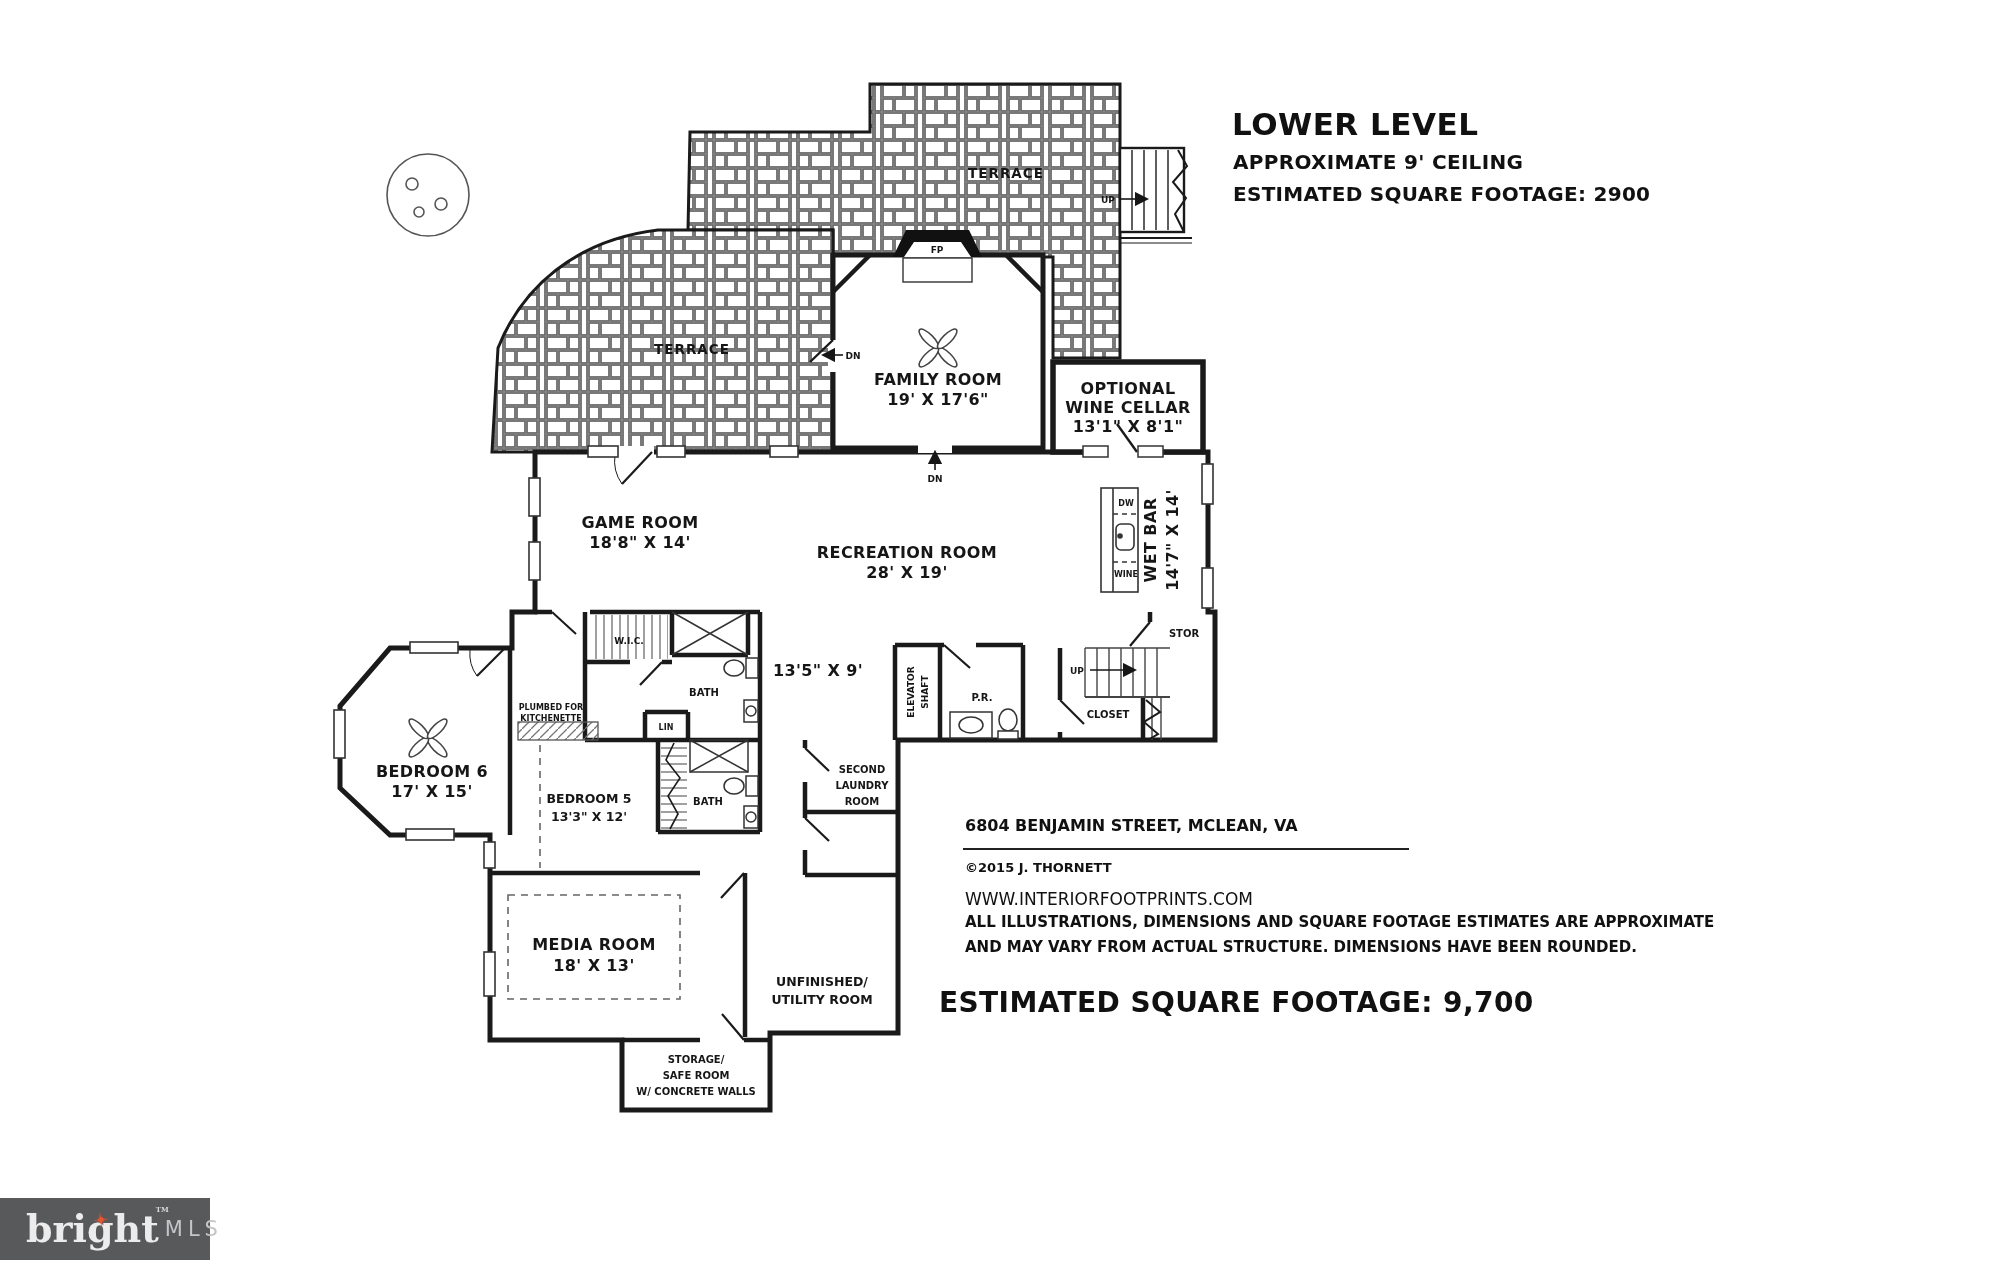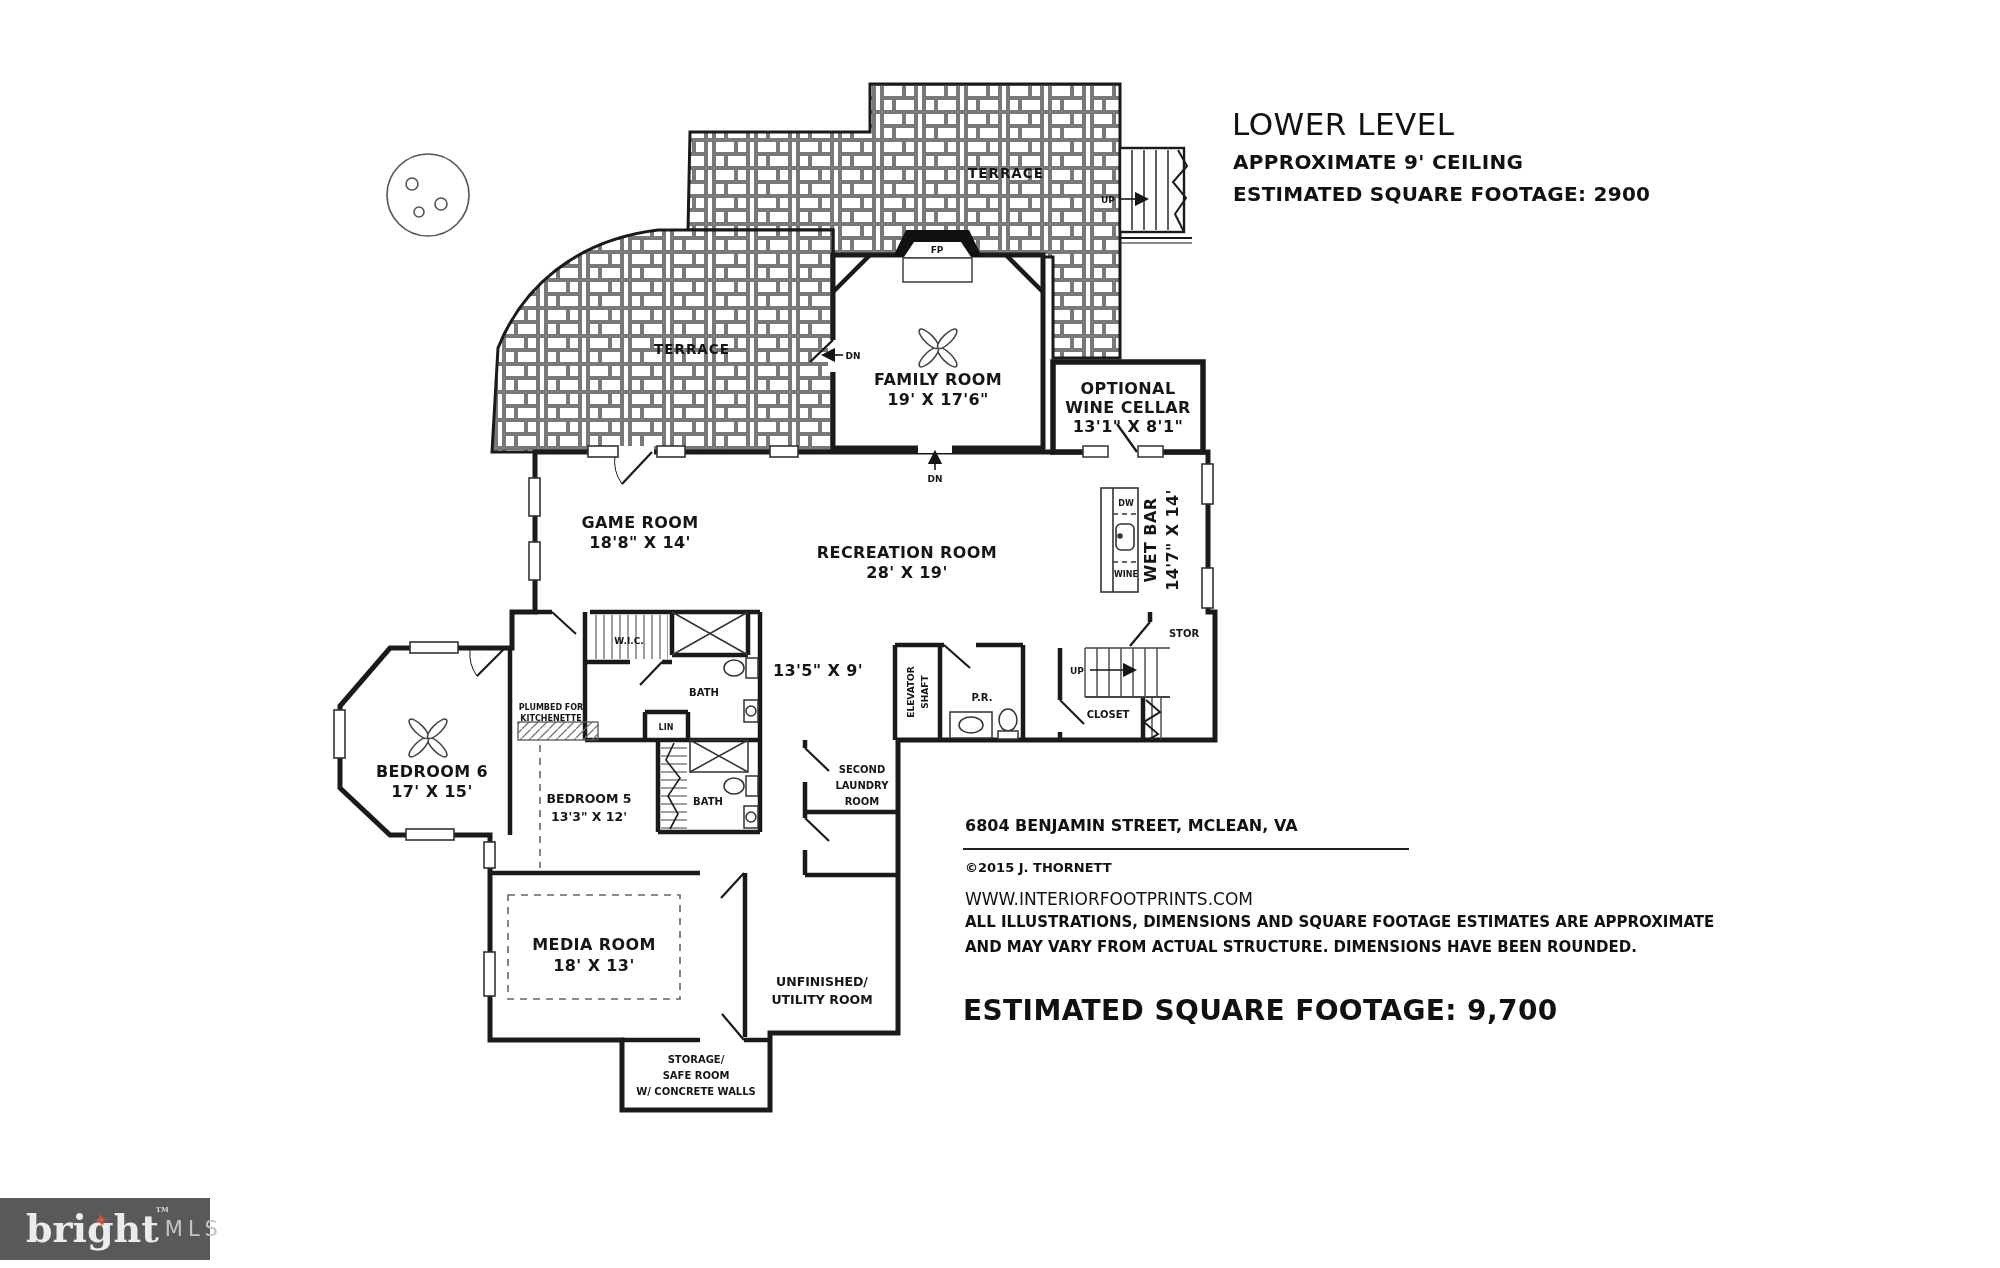--- a/index.html
+++ b/index.html
@@ -7,21 +7,21 @@
           font-family:"DejaVu Sans",sans-serif;color:#111;}
   svg text{font-family:"DejaVu Sans",sans-serif;fill:#161616;}
   .rm{font-size:16px;font-weight:600;text-anchor:middle;letter-spacing:.4px;}
   .rm13{font-size:13.5px;font-weight:600;text-anchor:middle;letter-spacing:1px;}
   .rm12{font-size:12.5px;font-weight:600;text-anchor:middle;}
   .t10{font-size:10px;font-weight:600;text-anchor:middle;}
   .t9{font-size:9px;font-weight:600;text-anchor:middle;}
   .t8{font-size:8px;font-weight:600;text-anchor:middle;}
   
   .abs{position:absolute;white-space:nowrap;}
-  .title1{font-size:31px;font-weight:400;letter-spacing:.5px;}
+  .title1{font-size:31px;font-weight:700;letter-spacing:.5px;}
   .title2{font-size:20px;font-weight:600;letter-spacing:.3px;}
   .addr{font-size:16px;font-weight:600;}
   .addr-rule{position:absolute;border-bottom:2.5px solid #222;}
   .copy{font-size:13px;font-weight:600;}
   .site{font-size:17px;font-weight:400;}
   .disc{font-size:15px;font-weight:600;}
   .total{font-size:28px;font-weight:700;letter-spacing:.4px;}
   
   .logo{position:absolute;left:0;top:1198px;width:210px;height:62px;display:flex;
         align-items:center;justify-content:flex-start;padding-left:26px;box-sizing:border-box;}
@@ -291,21 +291,21 @@
     <div class="abs title2" style="left:1233px;top:182px;">ESTIMATED SQUARE FOOTAGE: 2900</div>
   </div>
 
   <div>
     <div class="abs addr" style="left:965px;top:816px;">6804 BENJAMIN STREET, MCLEAN, VA</div>
     <div class="addr-rule" style="left:963px;top:818px;width:446px;height:30px;"></div>
     <div class="abs copy" style="left:965px;top:860px;">©2015 J. THORNETT</div>
     <div class="abs site" style="left:965px;top:889px;">WWW.INTERIORFOOTPRINTS.COM</div>
     <div class="abs disc" style="left:965px;top:913px;text-align:right;">ALL ILLUSTRATIONS, DIMENSIONS AND SQUARE FOOTAGE ESTIMATES ARE APPROXIMATE</div>
     <div class="abs disc" style="left:965px;top:938px;">AND MAY VARY FROM ACTUAL STRUCTURE. DIMENSIONS HAVE BEEN ROUNDED.</div>
-    <div class="abs total" style="left:963px;top:986px;margin-top:8px;">ESTIMATED SQUARE FOOTAGE: 9,700</div>
+    <div class="abs total" style="left:939px;top:986px;">ESTIMATED SQUARE FOOTAGE: 9,700</div>
   </div>
 
   <div class="logo" style="background:#58595b;">
     <span class="logo-brand" style="color:#ececec;">
       <span>bright</span>
       <span class="logo-star" style="color:#e8542e;left:68px;top:2px;">✦</span>
       <span class="logo-tm" style="color:#d8d8d8;">TM</span>
     </span>
     <span class="logo-mls" style="color:#c4c5c7;">MLS</span>
   </div>

